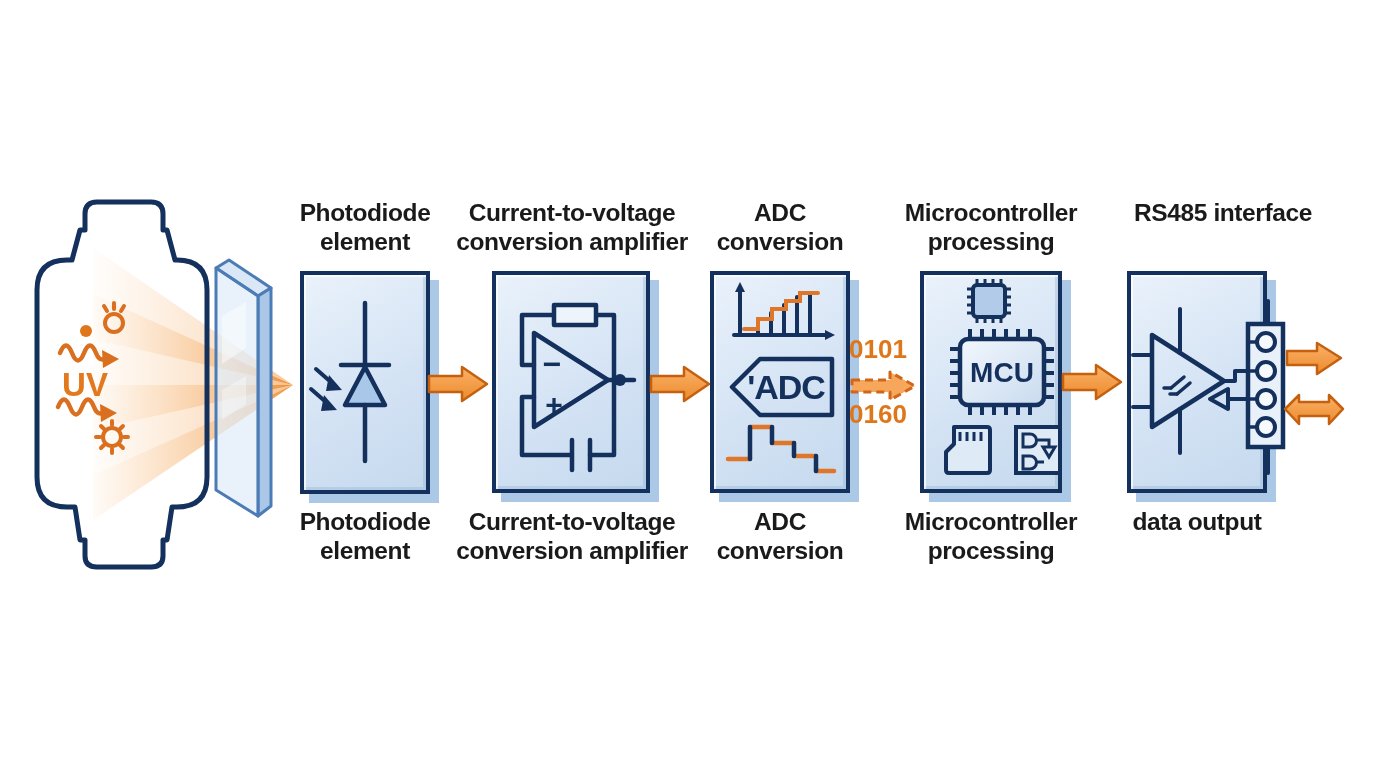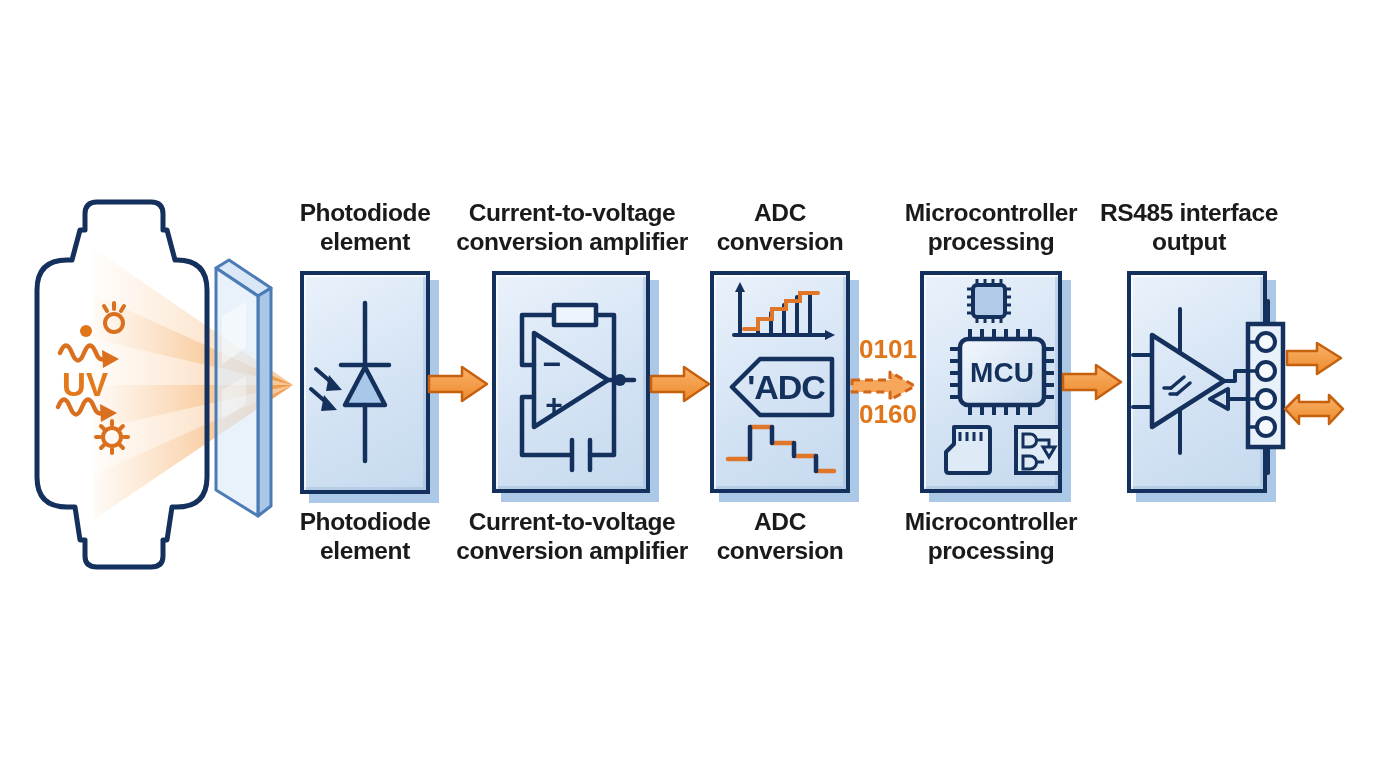--- a/index.html
+++ b/index.html
@@ -5,21 +5,21 @@
   html,body{margin:0;padding:0;background:#ffffff;}
   .canvas{position:relative;width:1376px;height:768px;background:#ffffff;overflow:hidden;
           font-family:"Liberation Sans",sans-serif;}
   svg{overflow:visible;display:block;}
   .abs{position:absolute;}
   .stage-box{position:absolute;border:4px solid #14305c;
      background:linear-gradient(150deg,#eaf2fb 0%,#d4e3f4 55%,#c5d9ee 100%);
      box-shadow:9px 9px 0 #abc8e7, inset 2px 2px 0 rgba(255,255,255,.7), inset -3px -3px 0 rgba(148,178,214,.38);}
   .stage-label{position:absolute;width:300px;transform:translateX(-150px);text-align:center;
      font-weight:bold;font-size:24.5px;line-height:29px;color:#1a1a1a;letter-spacing:-0.4px;}
-  .bits{position:absolute;width:78px;text-align:center;font-weight:bold;font-size:26px;
+  .bits{position:absolute;width:78px;text-align:left;font-weight:bold;font-size:26px;
      color:#e0761a;letter-spacing:0px;}
 </style>
 </head>
 <body>
 
 <div class="canvas">
 
   <svg width="0" height="0" class="abs">
     <defs>
       <linearGradient id="agrad" x1="0" y1="0" x2="0" y2="1">
@@ -97,42 +97,42 @@
       <div>conversion amplifier</div>
     </div>
   <div class="stage-label" style="left:780px;top:198px">
     <div>ADC</div>
       <div>conversion</div>
     </div>
   <div class="stage-label" style="left:991px;top:198px">
     <div>Microcontroller</div>
       <div>processing</div>
     </div>
-  <div class="stage-label" style="left:1189px;top:198px">
+  <div class="stage-label" style="left:1223px;top:198px">
     <div>RS485 interface</div>
-      <div>output</div>
     </div>
 
   <div class="stage-label" style="left:365px;top:507px">
     <div>Photodiode</div>
       <div>element</div>
     </div>
   <div class="stage-label" style="left:572px;top:507px">
     <div>Current-to-voltage</div>
       <div>conversion amplifier</div>
     </div>
   <div class="stage-label" style="left:780px;top:507px">
     <div>ADC</div>
       <div>conversion</div>
     </div>
   <div class="stage-label" style="left:991px;top:507px">
     <div>Microcontroller</div>
       <div>processing</div>
     </div>
   <div class="stage-label" style="left:1197px;top:507px">
+      <div>data output</div>
     </div>
 
   <div class="stage-box" style="left:300px;top:271px;width:122px;height:215px">
     <svg width="122" height="215" viewBox="0 0 122 215">
       <g stroke="#14305c" stroke-width="4.5" stroke-linecap="round" stroke-linejoin="round">
         <line x1="61" y1="28" x2="61" y2="90"></line>
         <line x1="37" y1="90" x2="85" y2="90"></line>
         <polygon points="61,92 41,130 81,130" fill="#a9c7e8"></polygon>
         <line x1="61" y1="130" x2="61" y2="186"></line>
         <line x1="12" y1="94" x2="28" y2="108" stroke-width="4"></line>

